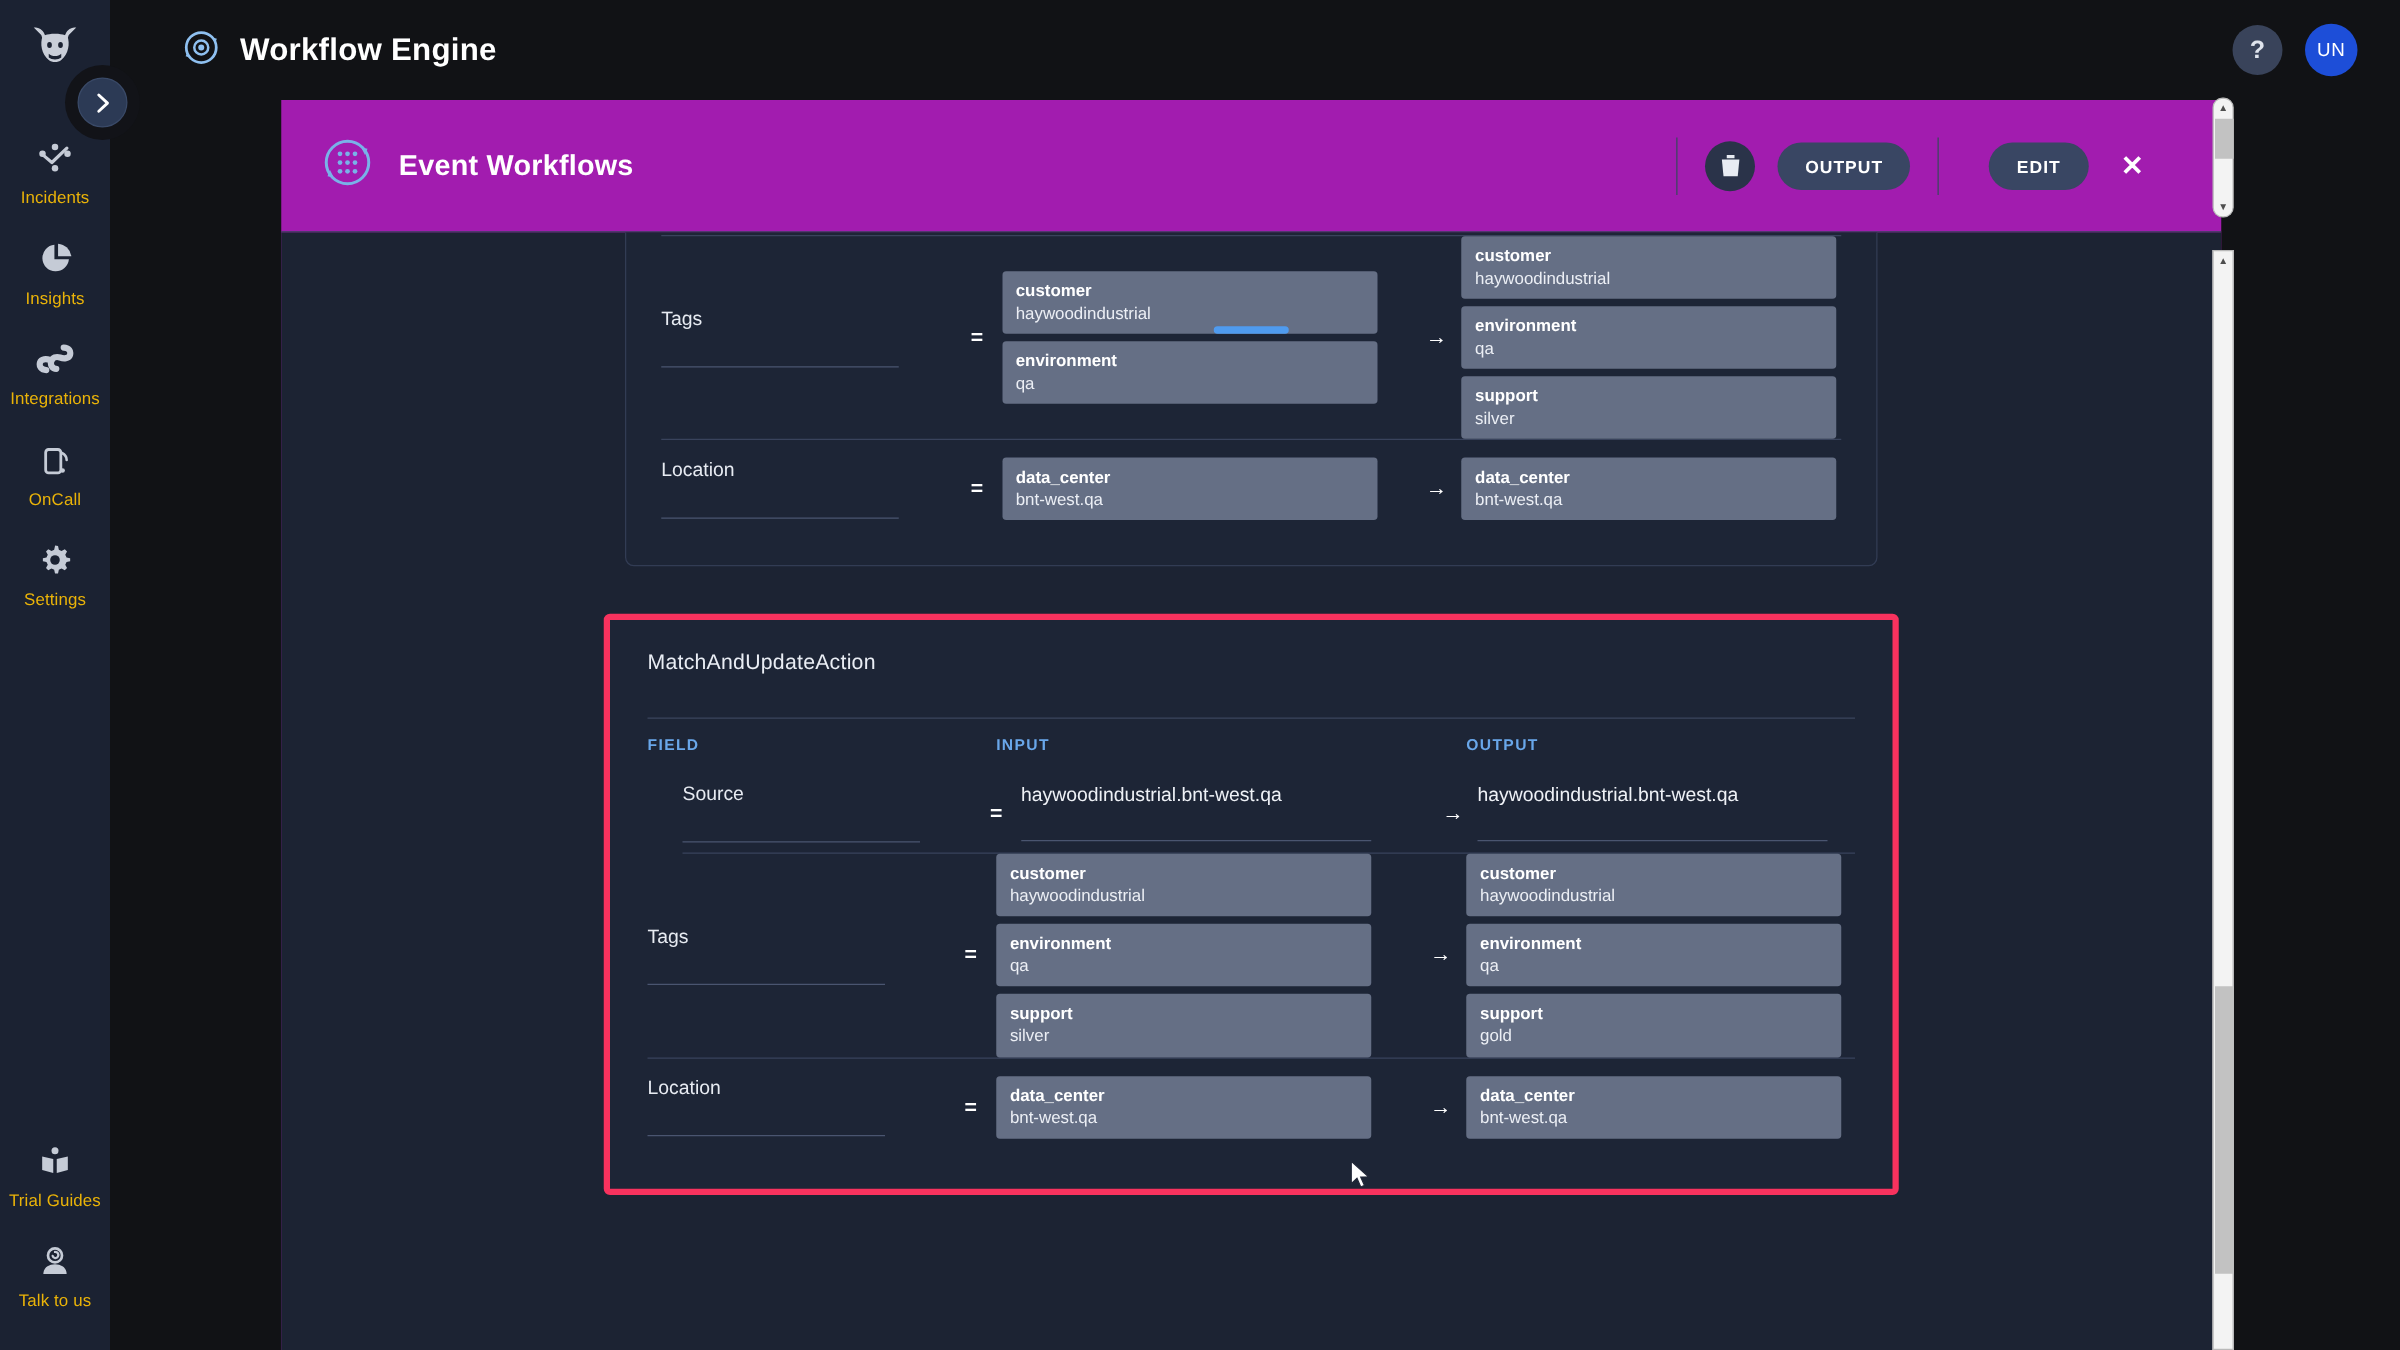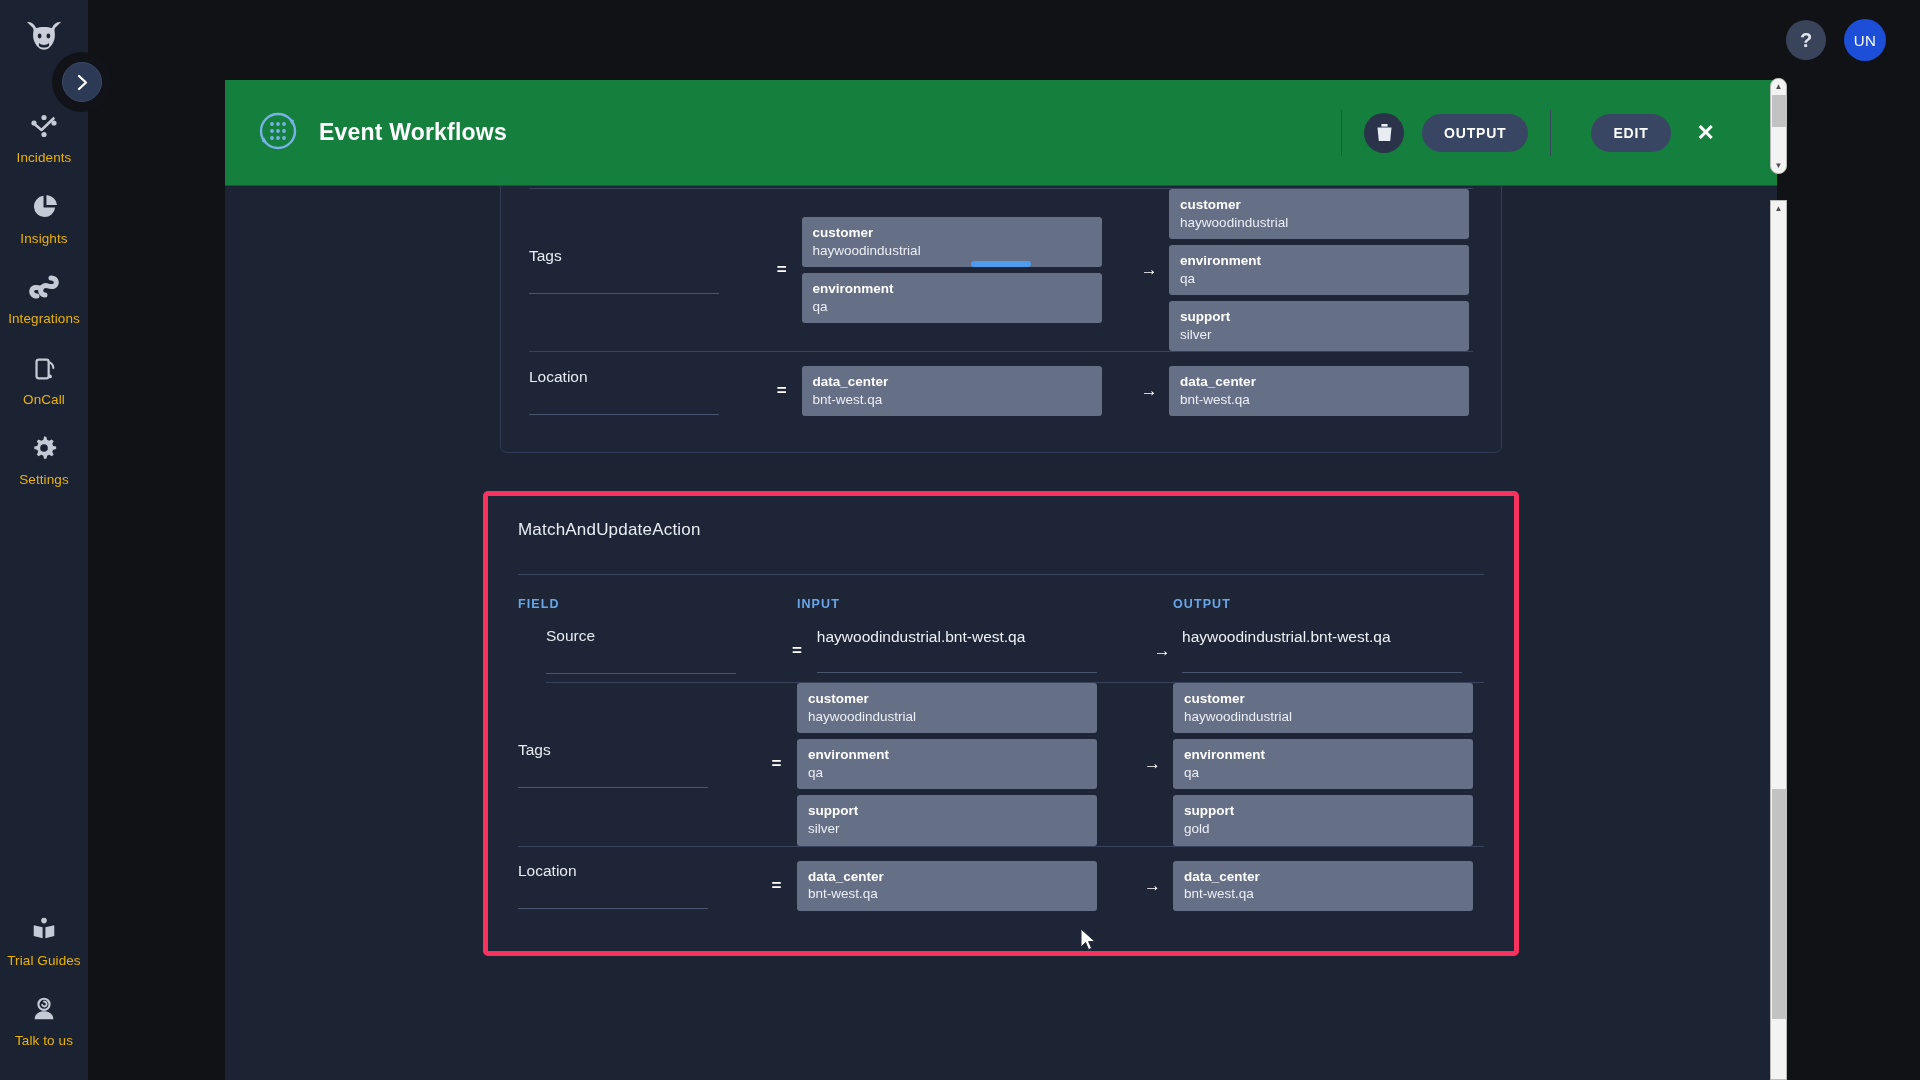--- a/index.html
+++ b/index.html
@@ -57,21 +57,21 @@
   }
   .avatar {
     width: 42px; height: 42px; border-radius: 50%; background: #1d4ed8;
     color: #ffffff; font-size: 15px; letter-spacing: .5px;
     display: flex; align-items: center; justify-content: center; cursor: pointer;
   }
 
   
   .panel {
     position: absolute; left: 225px; top: 80px; width: 1552px; height: 1000px;
-    background: #15803d;
+    background: #a21caf;
   }
   .panel-head {
     position: relative; height: 106px; width: 100%;
     display: flex; align-items: center; padding: 0 0 0 30px;
     border-bottom: 1px solid #36405a;
   }
   .panel-head-left { display: flex; align-items: center; gap: 18px; }
   .panel-head-title { font-size: 23px; font-weight: bold; color: #fff; letter-spacing: .2px; }
   .panel-head-right { margin-left: auto; display: flex; align-items: center; margin-right: 62px; }
   .vdiv { width: 1px; height: 46px; background: #3b465f; margin: 0 22px; }
@@ -102,21 +102,21 @@
   .card {
     margin: 0 auto; width: 1002px; background: #1d2536;
     border: 1px solid #323c54; border-radius: 7px; padding: 20px 28px 22px;
   }
   .card.highlight {
     border: 5px solid #f8325e; border-radius: 5px; width: 1036px; padding: 24px 30px 26px;
   }
   .card-title { font-size: 17px; color: #e9edf4; margin-bottom: 34px; letter-spacing: .2px; }
   .card-sep { height: 1px; background: #3b455d; margin-bottom: 14px; }
 
-  .grid-head { display: flex; align-items: center; height: 30px; }
+  .grid-head { display: flex; align-items: flex-start; height: 30px; }
   .col-field  { width: 245px; }
   .col-eq     { width: 42px; text-align: center; }
   .col-input  { width: 345px; }
   .col-arrow  { width: 42px; text-align: center; }
   .col-output { width: 320px; }
   .hdr { font-size: 12.5px; color: #69a7ea; letter-spacing: 1.1px; font-weight: bold; }
 
   .row { display: flex; align-items: center; border-bottom: 1px solid #39435c; }
   .row:last-child { border-bottom: none; }
   .row-label { font-size: 15.5px; color: #e7ebf2; }
@@ -246,20 +246,32 @@
     </div>
   </nav>
 
   <div class="rail-expand">
     <svg width="15" height="17" viewBox="0 0 15 17">
       <path d="M4 2 L11 8.5 L4 15" stroke="#ffffff" stroke-width="2.3" fill="none" stroke-linecap="round" stroke-linejoin="round"></path>
     </svg>
   </div>
 
   <header class="topbar">
+    <div class="topbar-title-wrap">
+      <span>
+        <svg width="34" height="34" viewBox="0 0 34 34">
+          <circle cx="17" cy="17" r="12" stroke="#8fc0f0" stroke-width="2.2" fill="none"></circle>
+          <circle cx="17" cy="17" r="5.6" stroke="#8fc0f0" stroke-width="2" fill="none"></circle>
+          <circle cx="17" cy="17" r="2.4" fill="#8fc0f0"></circle>
+          <path d="M26 9 L29.5 10 L28 13.5" fill="#8fc0f0"></path>
+          <path d="M8 25 L4.5 24 L6 20.5" fill="#8fc0f0"></path>
+        </svg>
+      </span>
+      <span class="topbar-title">Workflow Engine</span>
+    </div>
     <div class="topbar-right">
       <div class="help-btn">?</div>
       <div class="avatar">UN</div>
     </div>
   </header>
 
   <section class="panel">
 
     <div class="panel-head">
       <div class="panel-head-left">

